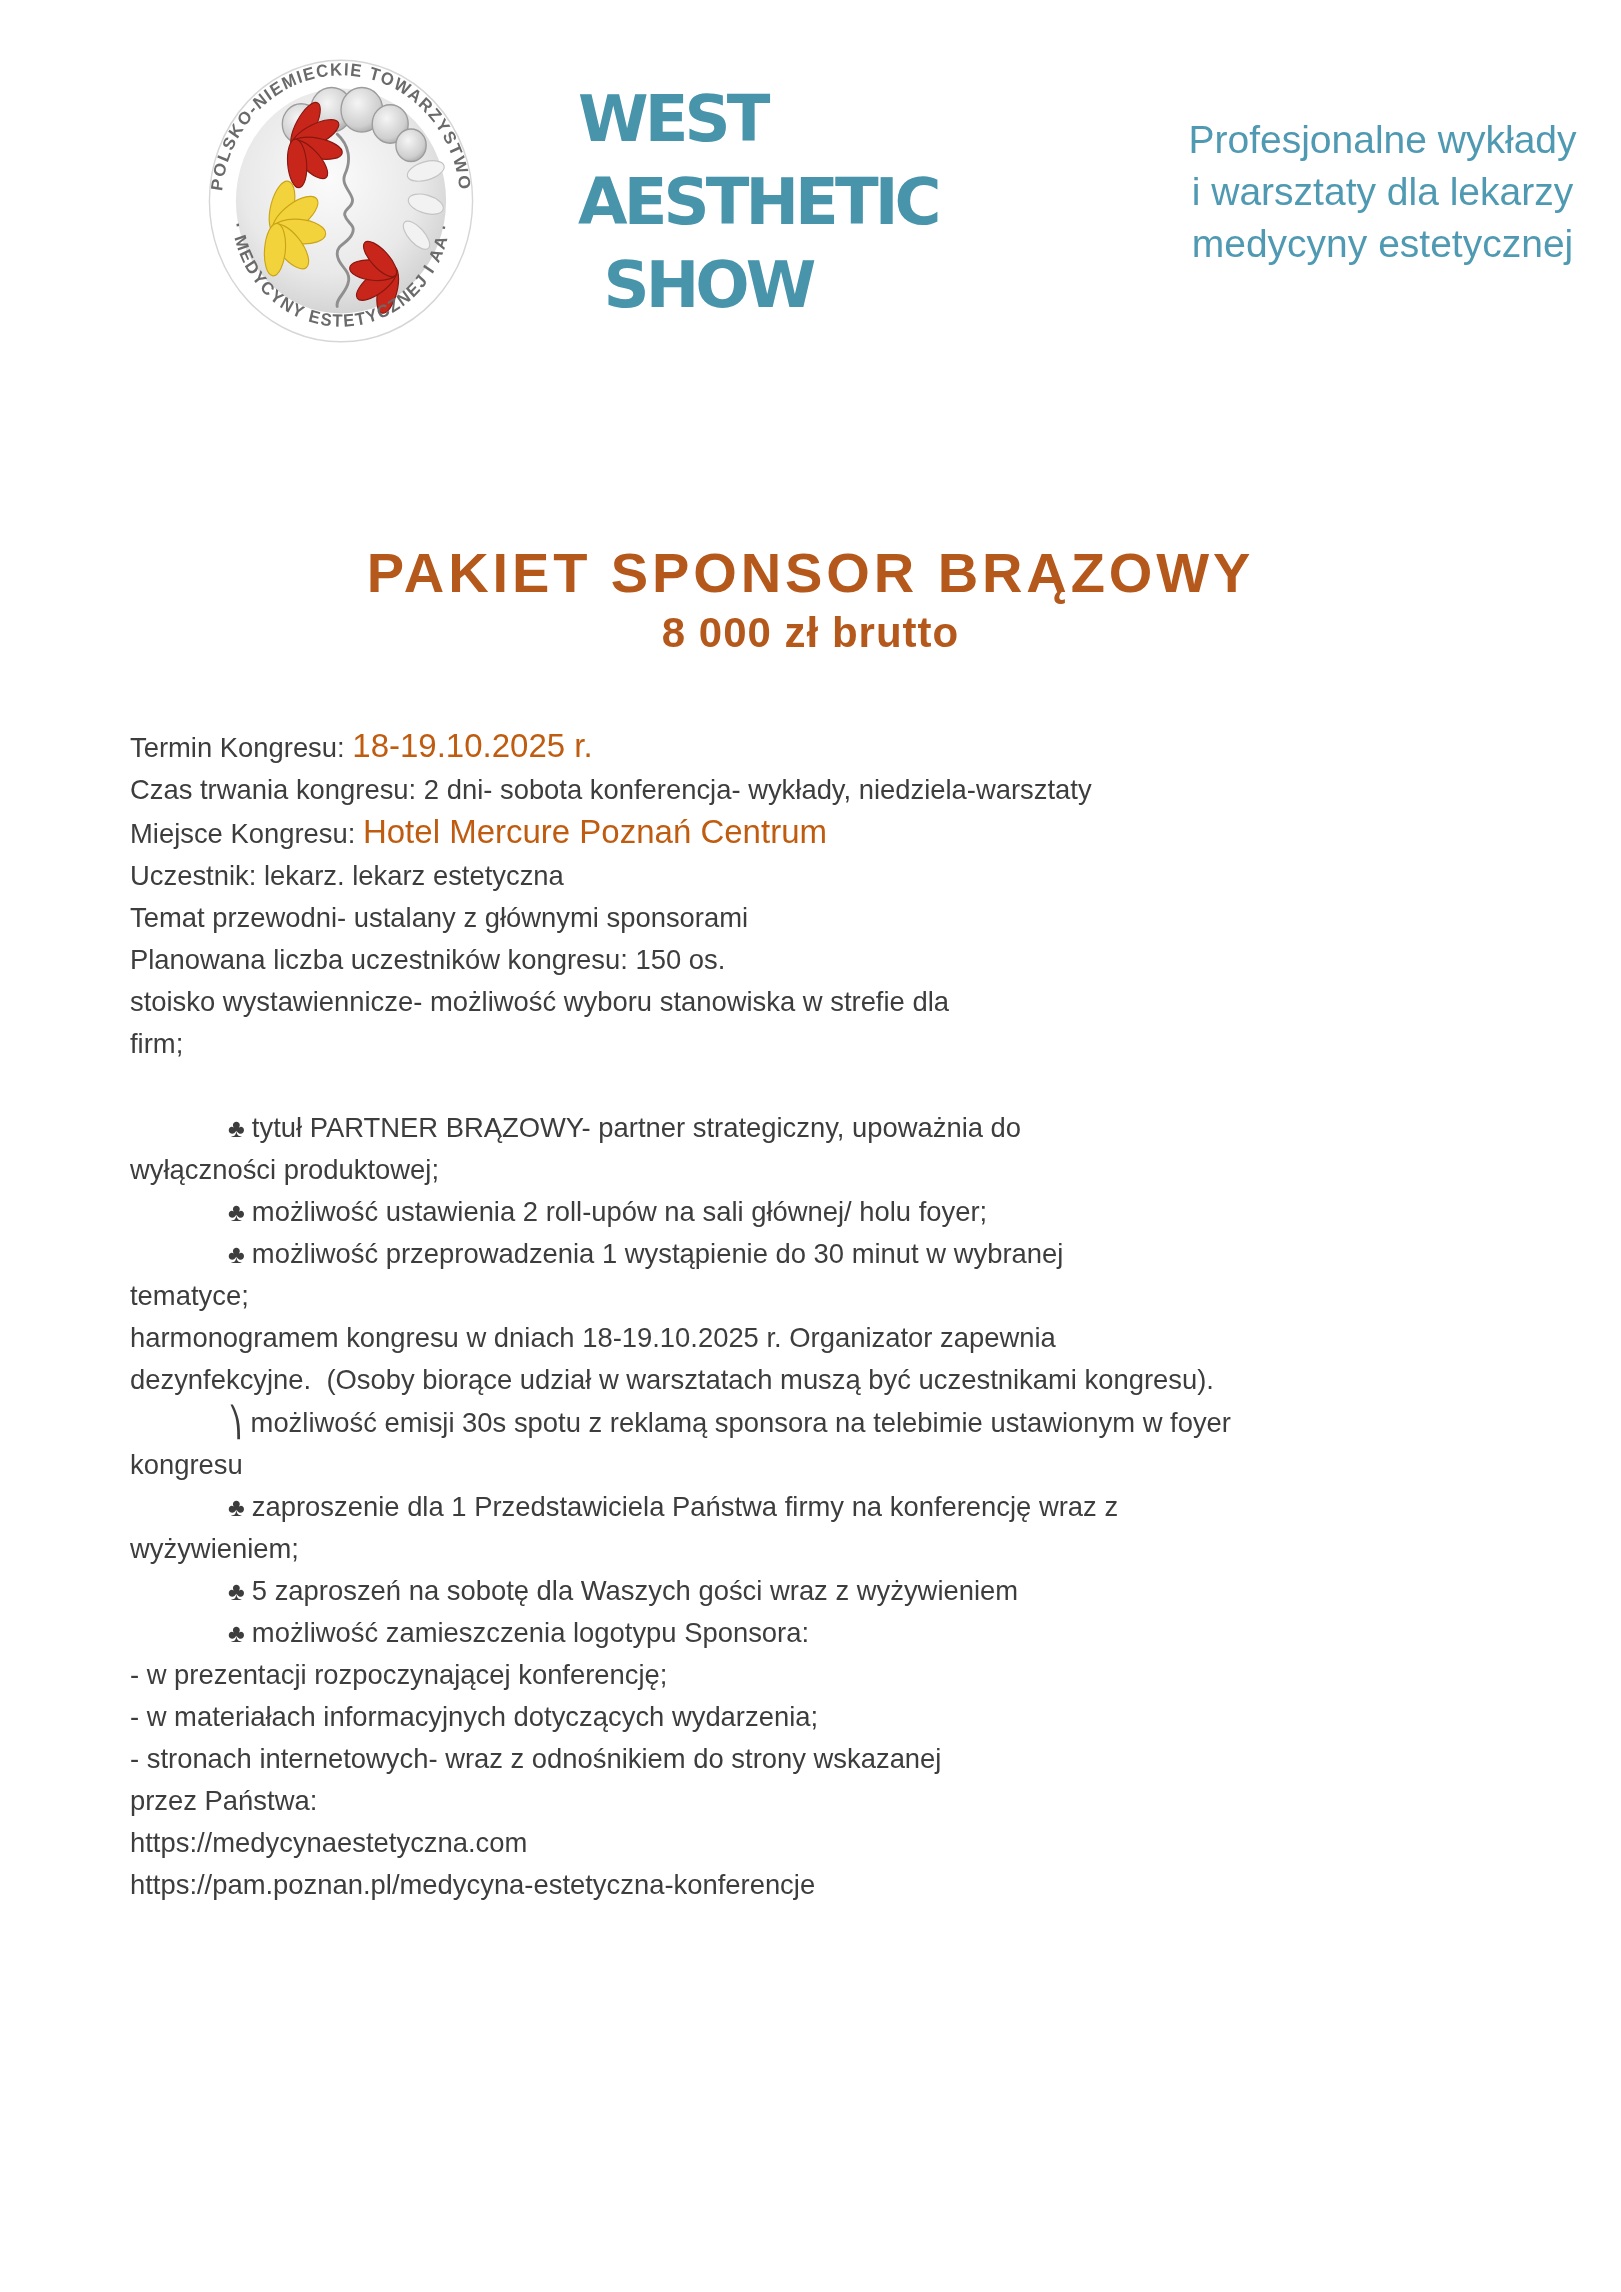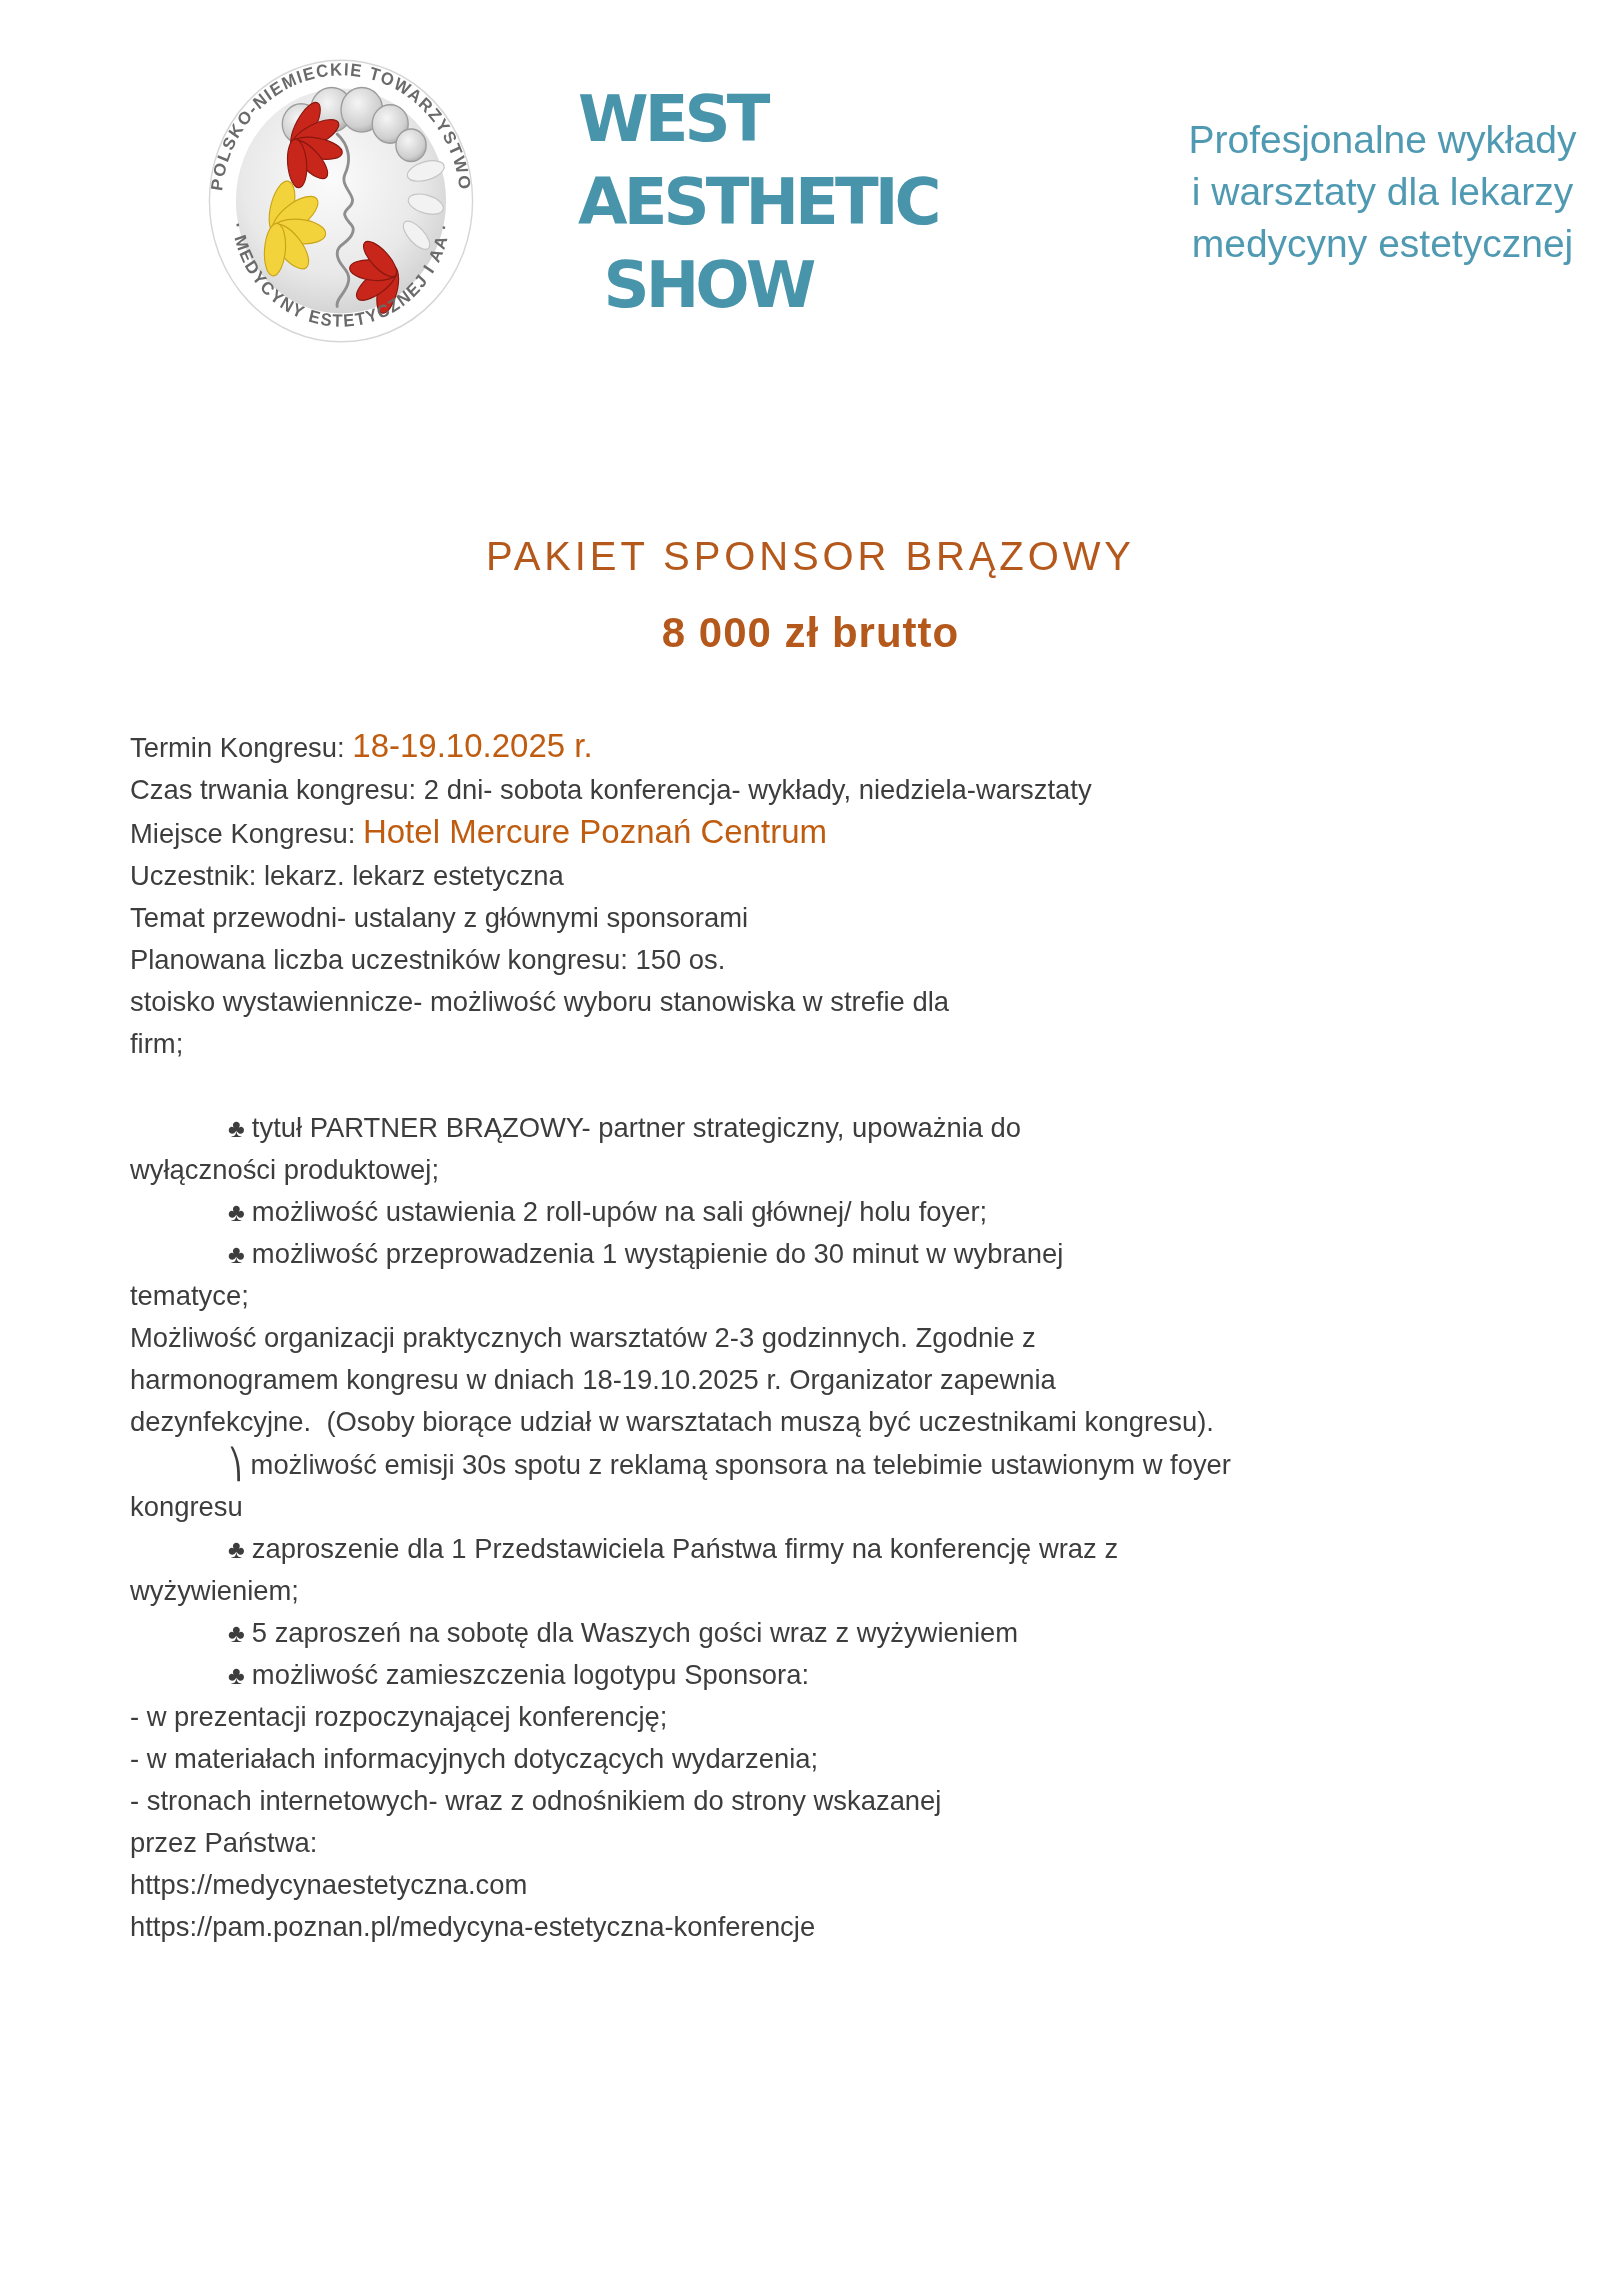--- a/index.html
+++ b/index.html
@@ -23,23 +23,23 @@
   .wordmark .wl3{padding-left:25.5px;}
   .tagline{
     position:absolute;left:1155px;top:114px;width:455px;
     text-align:center;
     color:var(--teal-light,#4f9ab2);
     font-size:39px;line-height:52px;font-weight:400;
   }
 
   
   .title{
-    position:absolute;left:0;right:0;top:532px;margin:2px;
-    text-align:center;font-weight:400;
-    font-size:40px;letter-spacing:3.9px;
+    position:absolute;left:0;right:0;top:532px;margin:8px;
+    text-align:center;font-weight:700;
+    font-size:56px;letter-spacing:3.9px;
     color:var(--orange,#b5581b);
   }
   .price{
     position:absolute;left:0;right:0;top:605px;margin:4px;
     text-align:center;font-weight:bold;
     font-size:42px;letter-spacing:1px;
     color:var(--orange,#b5581b);
   }
 
   
@@ -157,21 +157,20 @@
       <div class="line"><span class="seg-plain">Temat przewodni- ustalany z głównymi sponsorami</span></div>
       <div class="line"><span class="seg-plain">Planowana liczba uczestników kongresu: 150 os.</span></div>
       <div class="line"><span class="seg-plain">stoisko wystawiennicze- możliwość wyboru stanowiska w strefie dla</span></div>
       <div class="line"><span class="seg-plain">firm;</span></div>
       <div class="line spacer"></div>
       <div class="line indent"><span class="seg-bullet">♣ </span><span class="seg-plain">tytuł PARTNER BRĄZOWY- partner strategiczny, upoważnia do</span></div>
       <div class="line"><span class="seg-plain">wyłączności produktowej;</span></div>
       <div class="line indent"><span class="seg-bullet">♣ </span><span class="seg-plain">możliwość ustawienia 2 roll-upów na sali głównej/ holu foyer;</span></div>
       <div class="line indent"><span class="seg-bullet">♣ </span><span class="seg-plain">możliwość przeprowadzenia 1 wystąpienie do 30 minut w wybranej</span></div>
       <div class="line"><span class="seg-plain">tematyce;</span></div>
-      <div class="line"><span class="seg-plain">Możliwość organizacji praktycznych warsztatów 2-3 godzinnych. Zgodnie z</span></div>
       <div class="line"><span class="seg-plain">harmonogramem kongresu w dniach 18-19.10.2025 r. Organizator zapewnia</span></div>
       <div class="line"><span class="seg-plain">dezynfekcyjne.&nbsp; (Osoby biorące udział w warsztatach muszą być uczestnikami kongresu).</span></div>
       <div class="line indent"><span class="seg-bracket">⎞ </span><span class="seg-plain">możliwość emisji 30s spotu z reklamą sponsora na telebimie ustawionym w foyer</span></div>
       <div class="line"><span class="seg-plain">kongresu</span></div>
       <div class="line indent"><span class="seg-bullet">♣ </span><span class="seg-plain">zaproszenie dla 1 Przedstawiciela Państwa firmy na konferencję wraz z</span></div>
       <div class="line"><span class="seg-plain">wyżywieniem;</span></div>
       <div class="line indent"><span class="seg-bullet">♣ </span><span class="seg-plain">5 zaproszeń na sobotę dla Waszych gości wraz z wyżywieniem</span></div>
       <div class="line indent"><span class="seg-bullet">♣ </span><span class="seg-plain">możliwość zamieszczenia logotypu Sponsora:</span></div>
       <div class="line"><span class="seg-plain">- w prezentacji rozpoczynającej konferencję;</span></div>
       <div class="line"><span class="seg-plain">- w materiałach informacyjnych dotyczących wydarzenia;</span></div>

